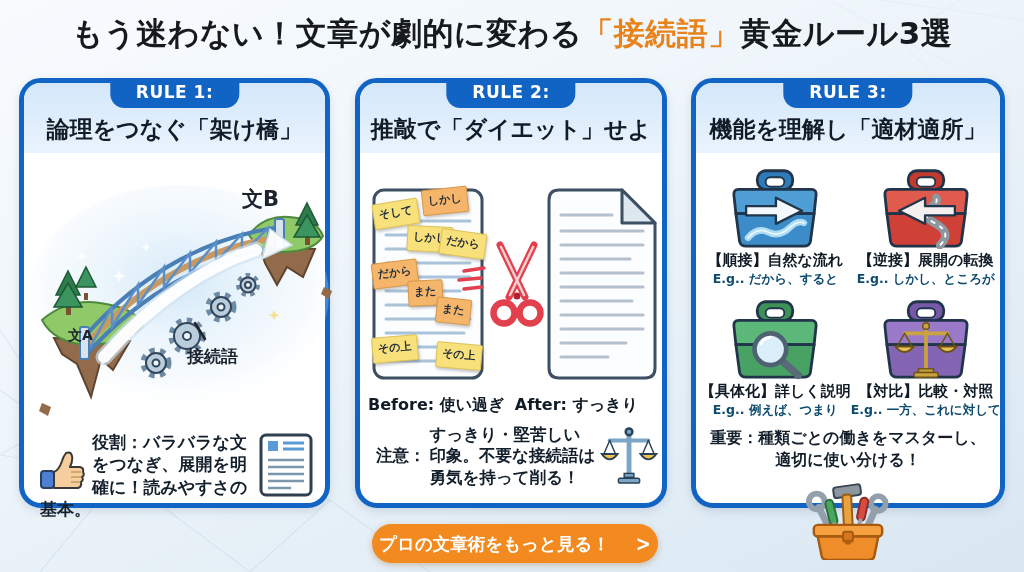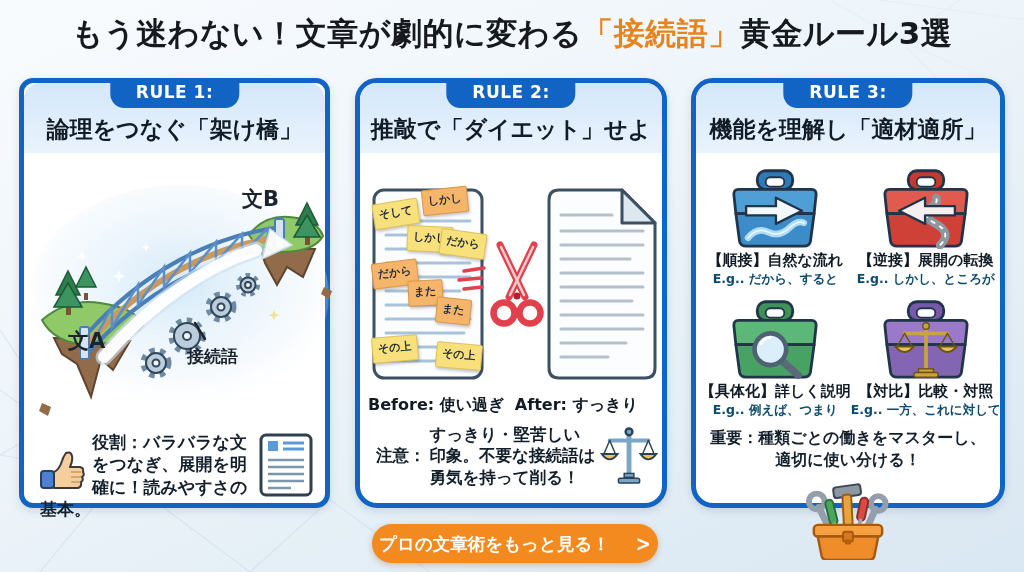--- a/index.html
+++ b/index.html
@@ -17,42 +17,42 @@
     font-size:31px; font-weight:900; color:#16191d; letter-spacing:.5px;
   }
   .title .accent{ color:#e8831c; }
 
   
   .panel{
     position:absolute; top:78px; height:430px; background:#fff;
     border:5px solid #1164c4; border-radius:22px;
     box-shadow:0 3px 9px rgba(30,60,100,.14);
   }
-  .p1{ left:19px;  width:311px;border-radius:14px; }
+  .p1{ left:19px;  width:311px; }
   .p2{ left:355px; width:312px; }
   .p3{ left:691px; width:314px; }
 
   .badge{
     position:absolute; top:-5px; left:50%; transform:translateX(-50%);
     background:#1164c4; color:#fff; font-weight:800; font-size:17px;
     padding:4px 26px 6px; border-radius:4px 4px 14px 14px; letter-spacing:.5px;
     white-space:nowrap; z-index:3;
   }
   .head{
     height:70px; background:linear-gradient(#d4e7fa,#e9f3fd);
     border-radius:16px 16px 0 0; display:flex; align-items:flex-end;
     justify-content:center; padding-bottom:8px;
   }
   .head h2{ font-size:23px; font-weight:900; color:#121c27; white-space:nowrap; }
 
   
   .scene{ position:relative; height:268px; margin-top:2px; }
   .scene svg{ position:absolute; inset:0; }
   .lbl{ position:absolute; font-weight:900; color:#1a232e; }
-  .lbl-a{ left:44px; top:172px; font-size:21px; }
+  .lbl-a{ left:44px; top:172px; font-size:14px; }
   .lbl-b{ left:218px; top:30px; font-size:21px; }
   .lbl-conn{ left:163px; top:190px; font-size:17px; }
 
   .note1{
     position:relative; margin-top:8px; padding:0 72px 0 16px;
     font-size:17px; font-weight:800; line-height:1.32; color:#131f2b;
   }
   .thumb{ float:left; margin:16px 6px 0 0; }
   .docicon{ position:absolute; right:12px; top:2px; }
 

